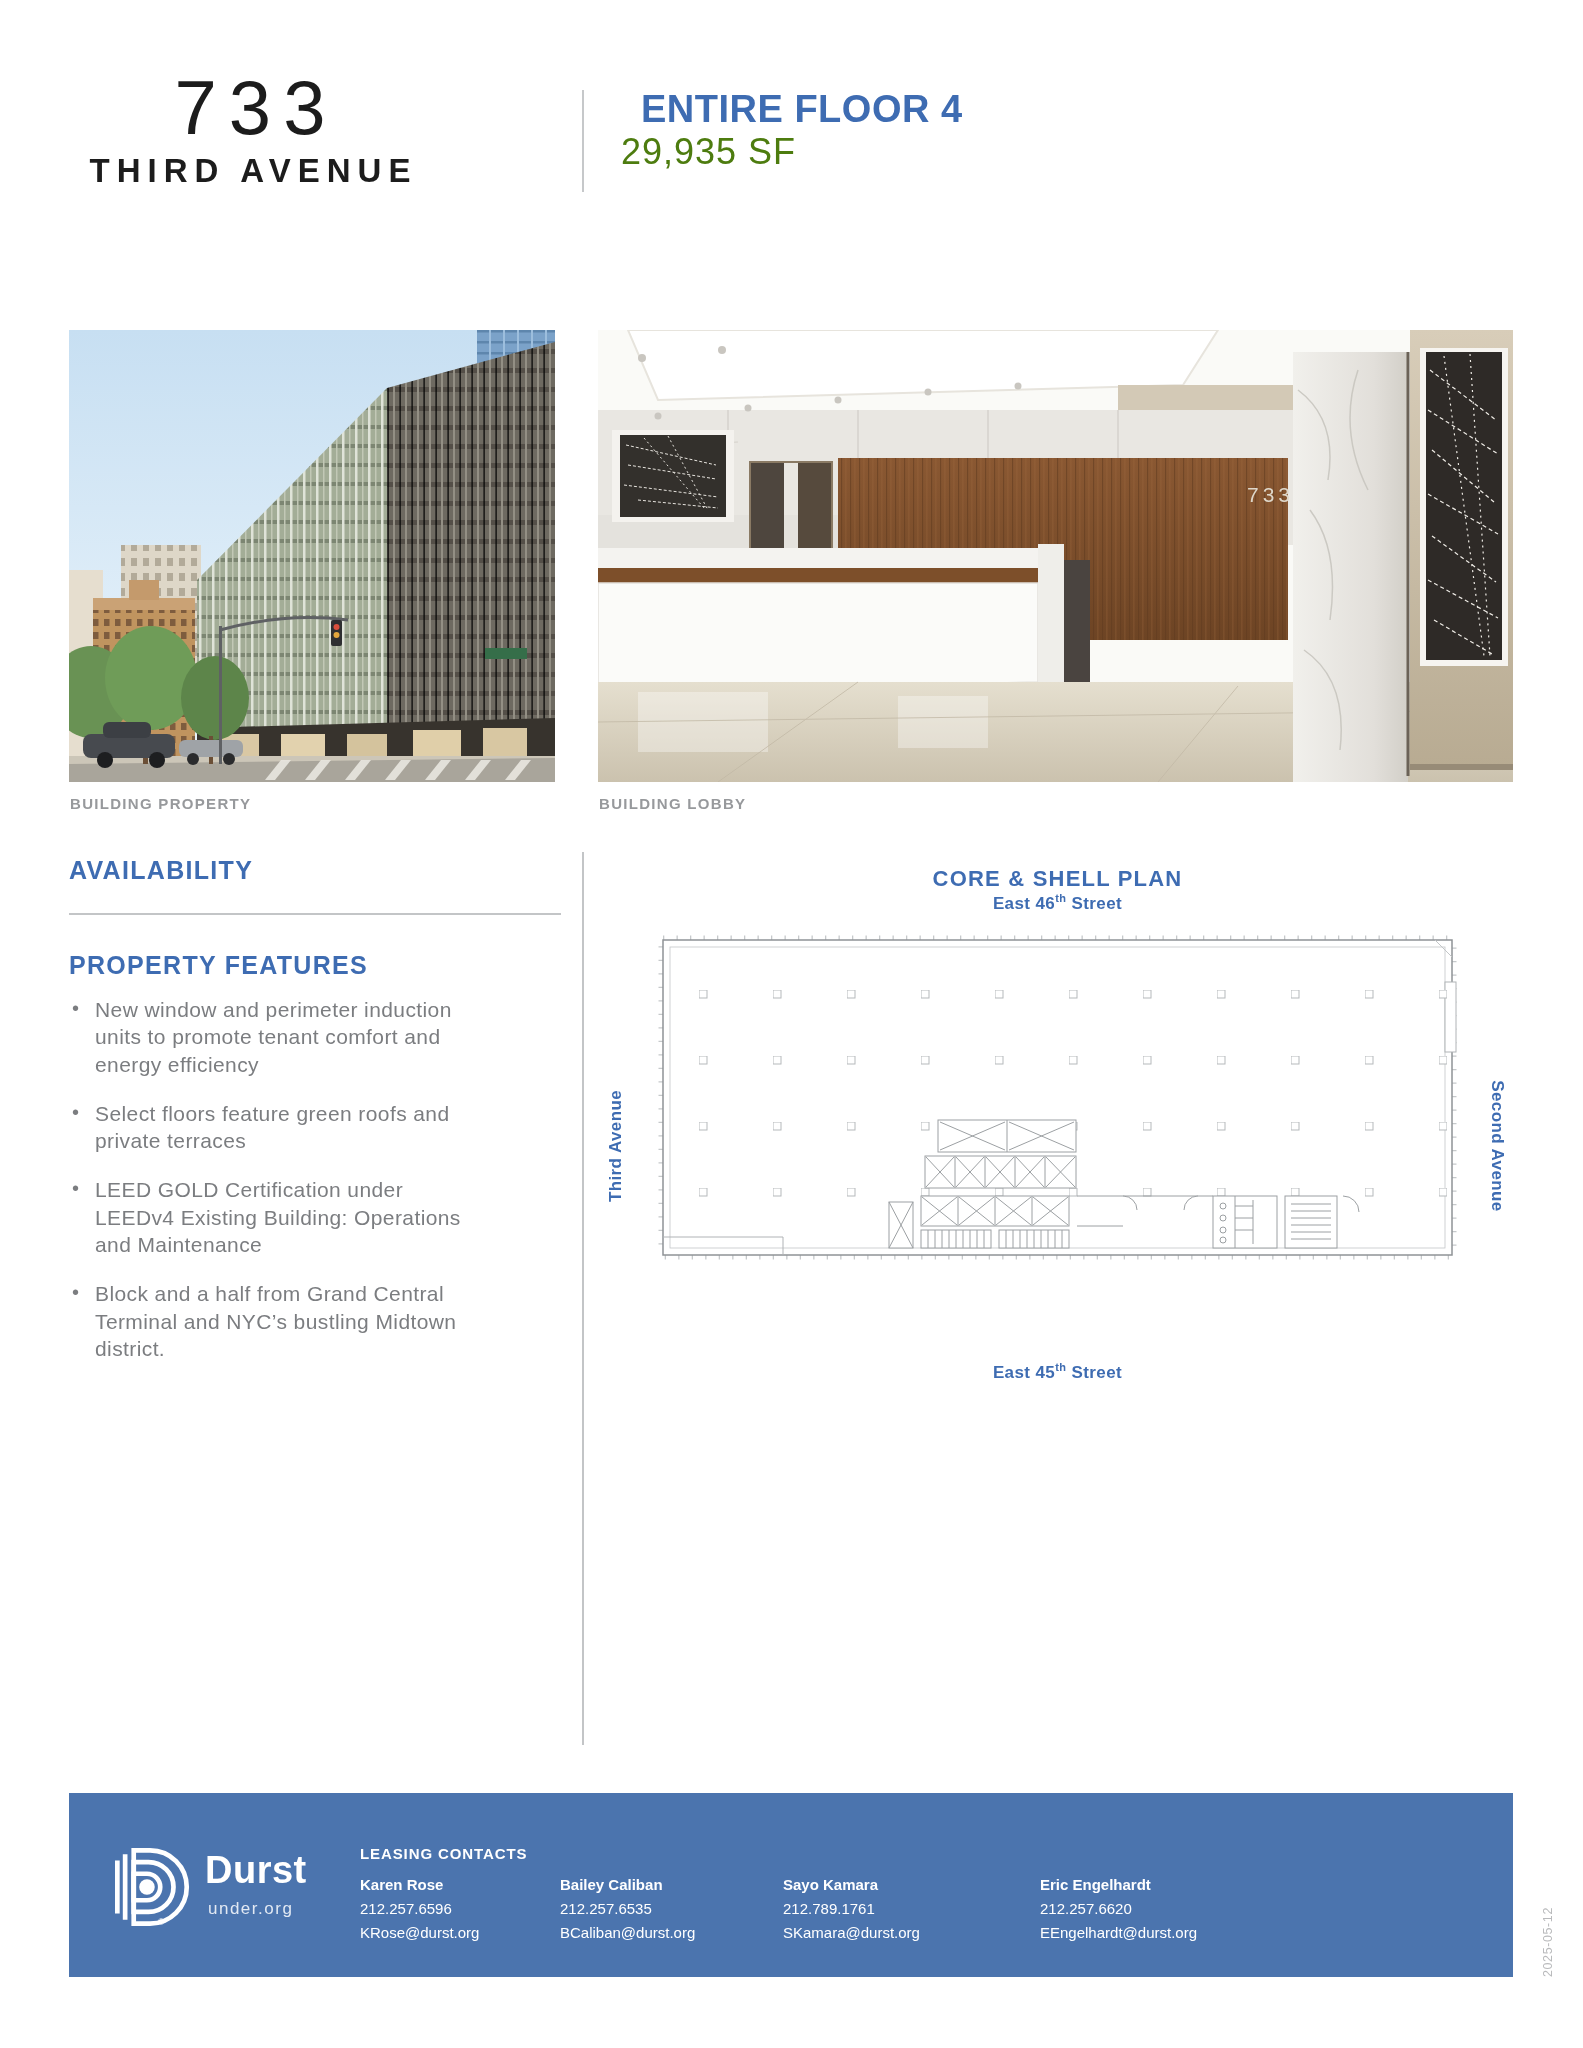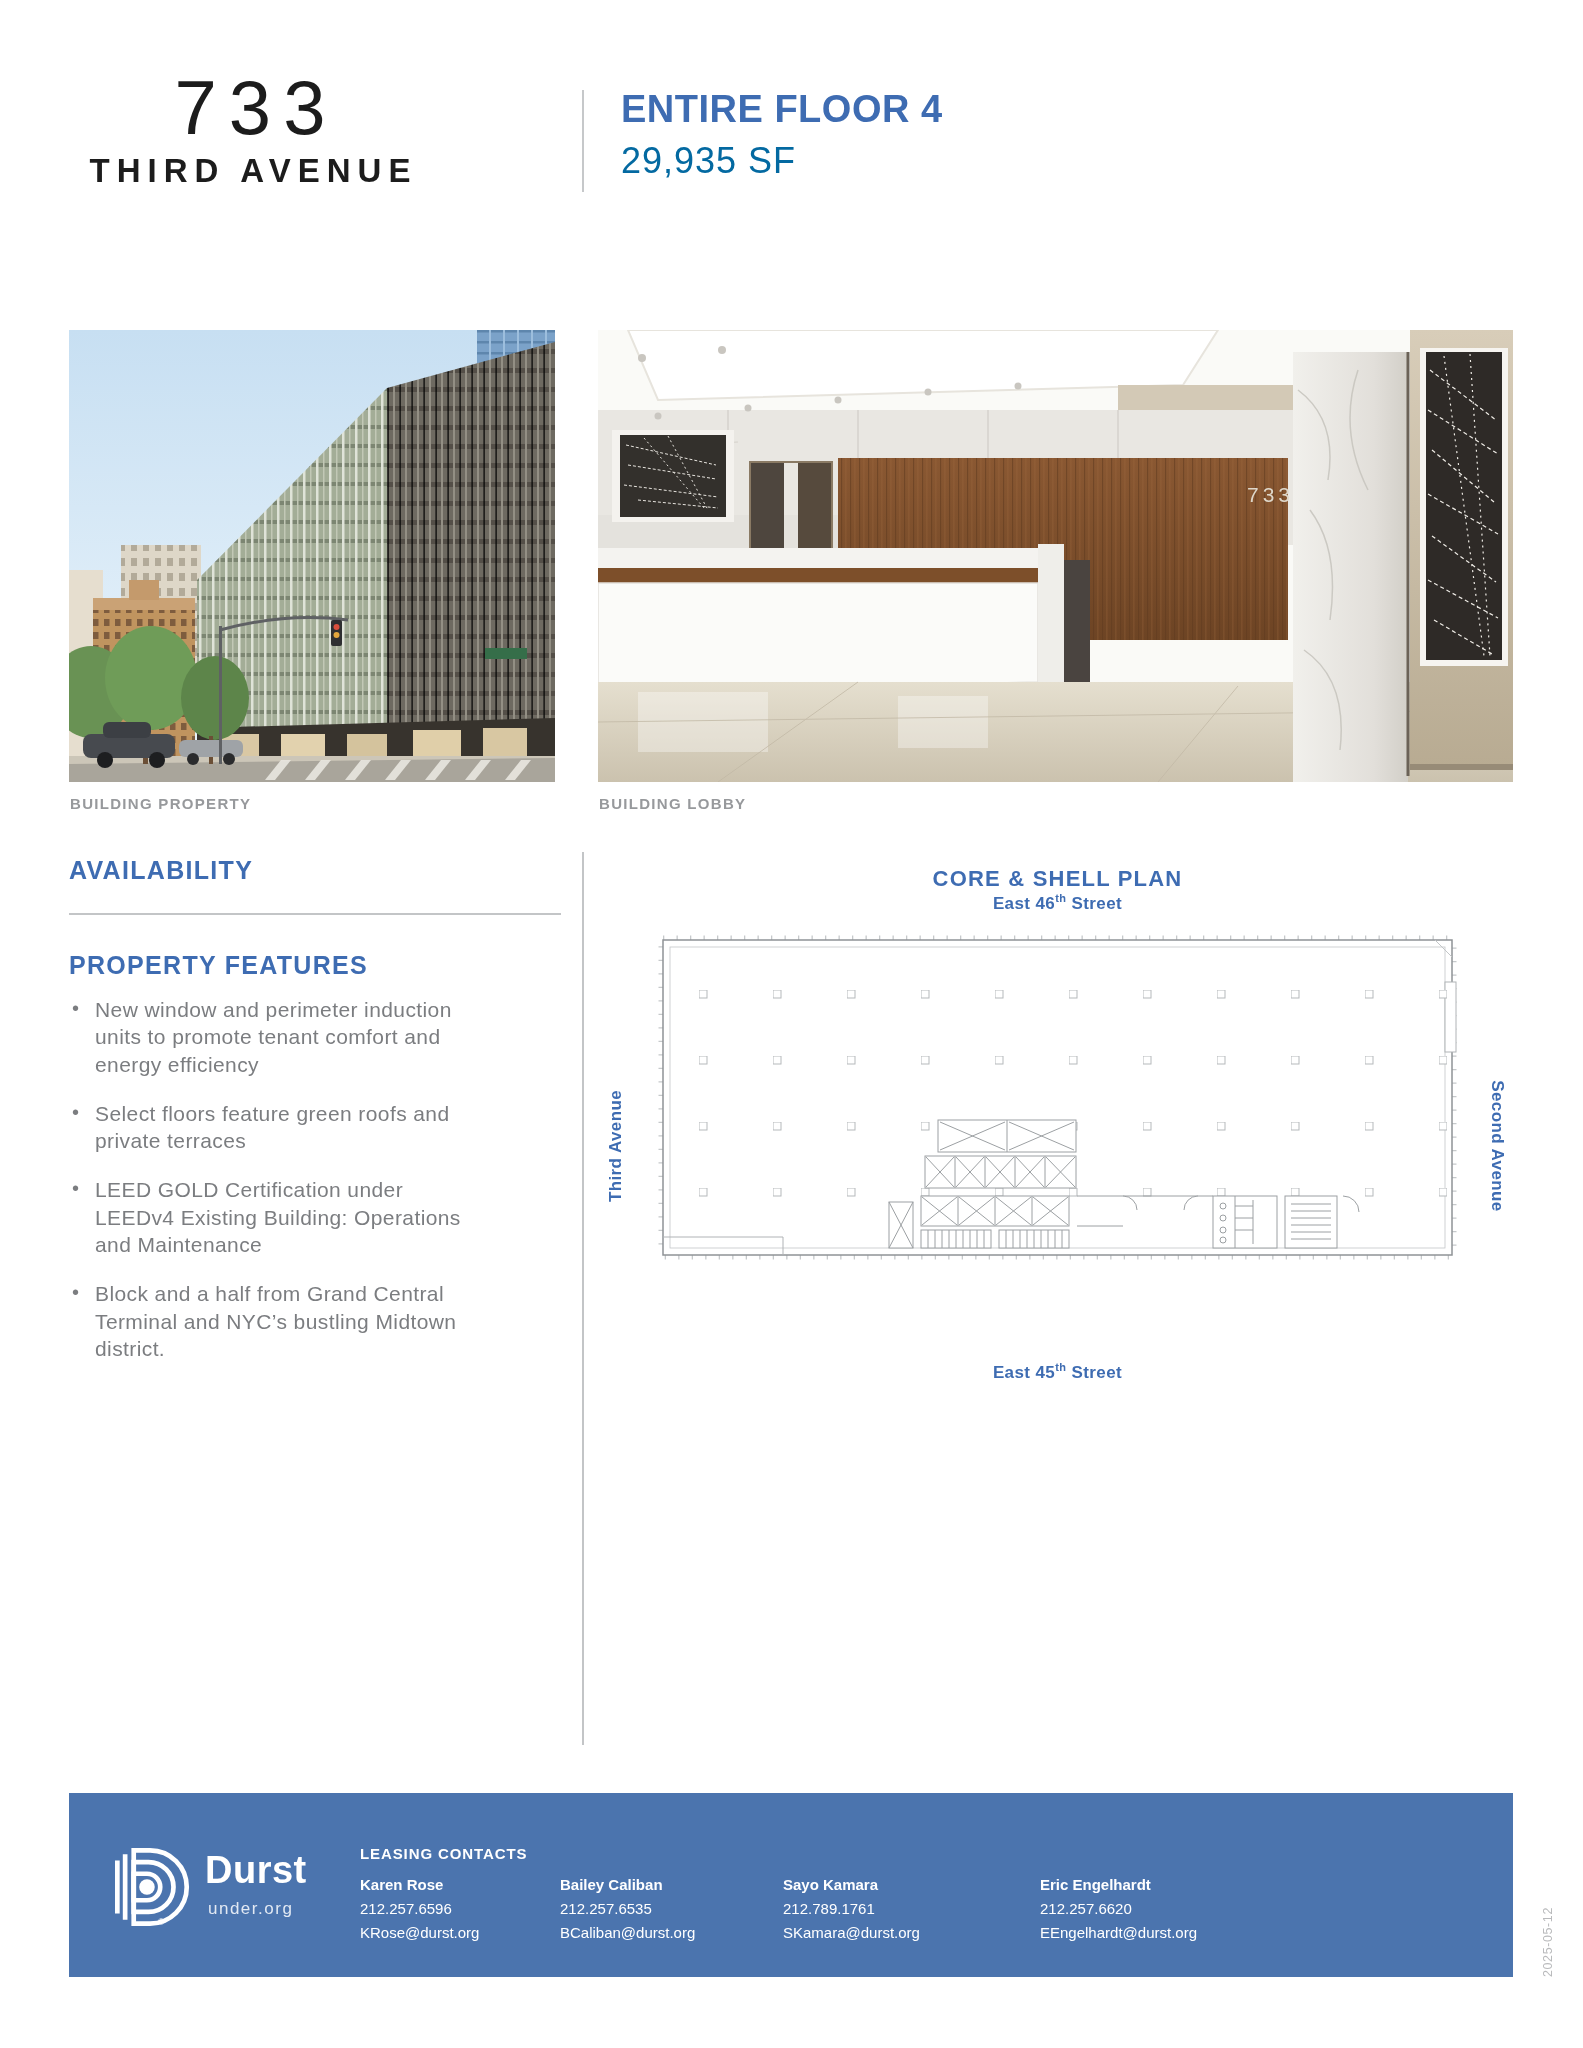--- a/index.html
+++ b/index.html
@@ -6,22 +6,22 @@
   .page {
     position:relative; width:1583px; height:2048px; background:#ffffff;
     font-family:"Liberation Sans", sans-serif; overflow:hidden;
   }
   
   .brand { position:absolute; left:69px; top:70px; width:362px; text-align:center; color:#1c1c1c; }
   .brand-number { font-size:76px; line-height:1; letter-spacing:12px; padding-left:12px; font-weight:400; }
   .brand-name { font-size:33px; letter-spacing:7px; padding-left:7px; font-weight:700; margin-top:6px; }
   .header-divider { position:absolute; left:582px; top:90px; width:2px; height:102px; background:#c6c8ca; }
   .unit-block { position:absolute; left:621px; top:88px; }
-  .unit-title { font-size:38px; font-weight:700; color:#3e6cb2; letter-spacing:0.5px; }
-  .unit-size { font-size:36px; color:#0369a1; margin-top:9px; letter-spacing:1px; }
+  .unit-title { font-size:38px; font-weight:700; color:#3e6cb2; letter-spacing:0.5px;margin-left:20px; }
+  .unit-size { font-size:36px; color:#4d7c0f; letter-spacing:1px; }
   
   .photo { position:absolute; top:330px; height:452px; overflow:hidden; background:#eee; }
   .photo svg { display:block; }
   .photo-exterior { left:69px; width:486px; }
   .photo-lobby { left:598px; width:915px; }
   .caption { position:absolute; top:795px; font-size:15px; font-weight:700;
              letter-spacing:1.3px; color:#97999c; }
   .caption-exterior { left:70px; } .caption-lobby { left:599px; }
   
   .col-divider { position:absolute; left:582px; top:852px; width:2px; height:893px; background:#c3c5c7; }

